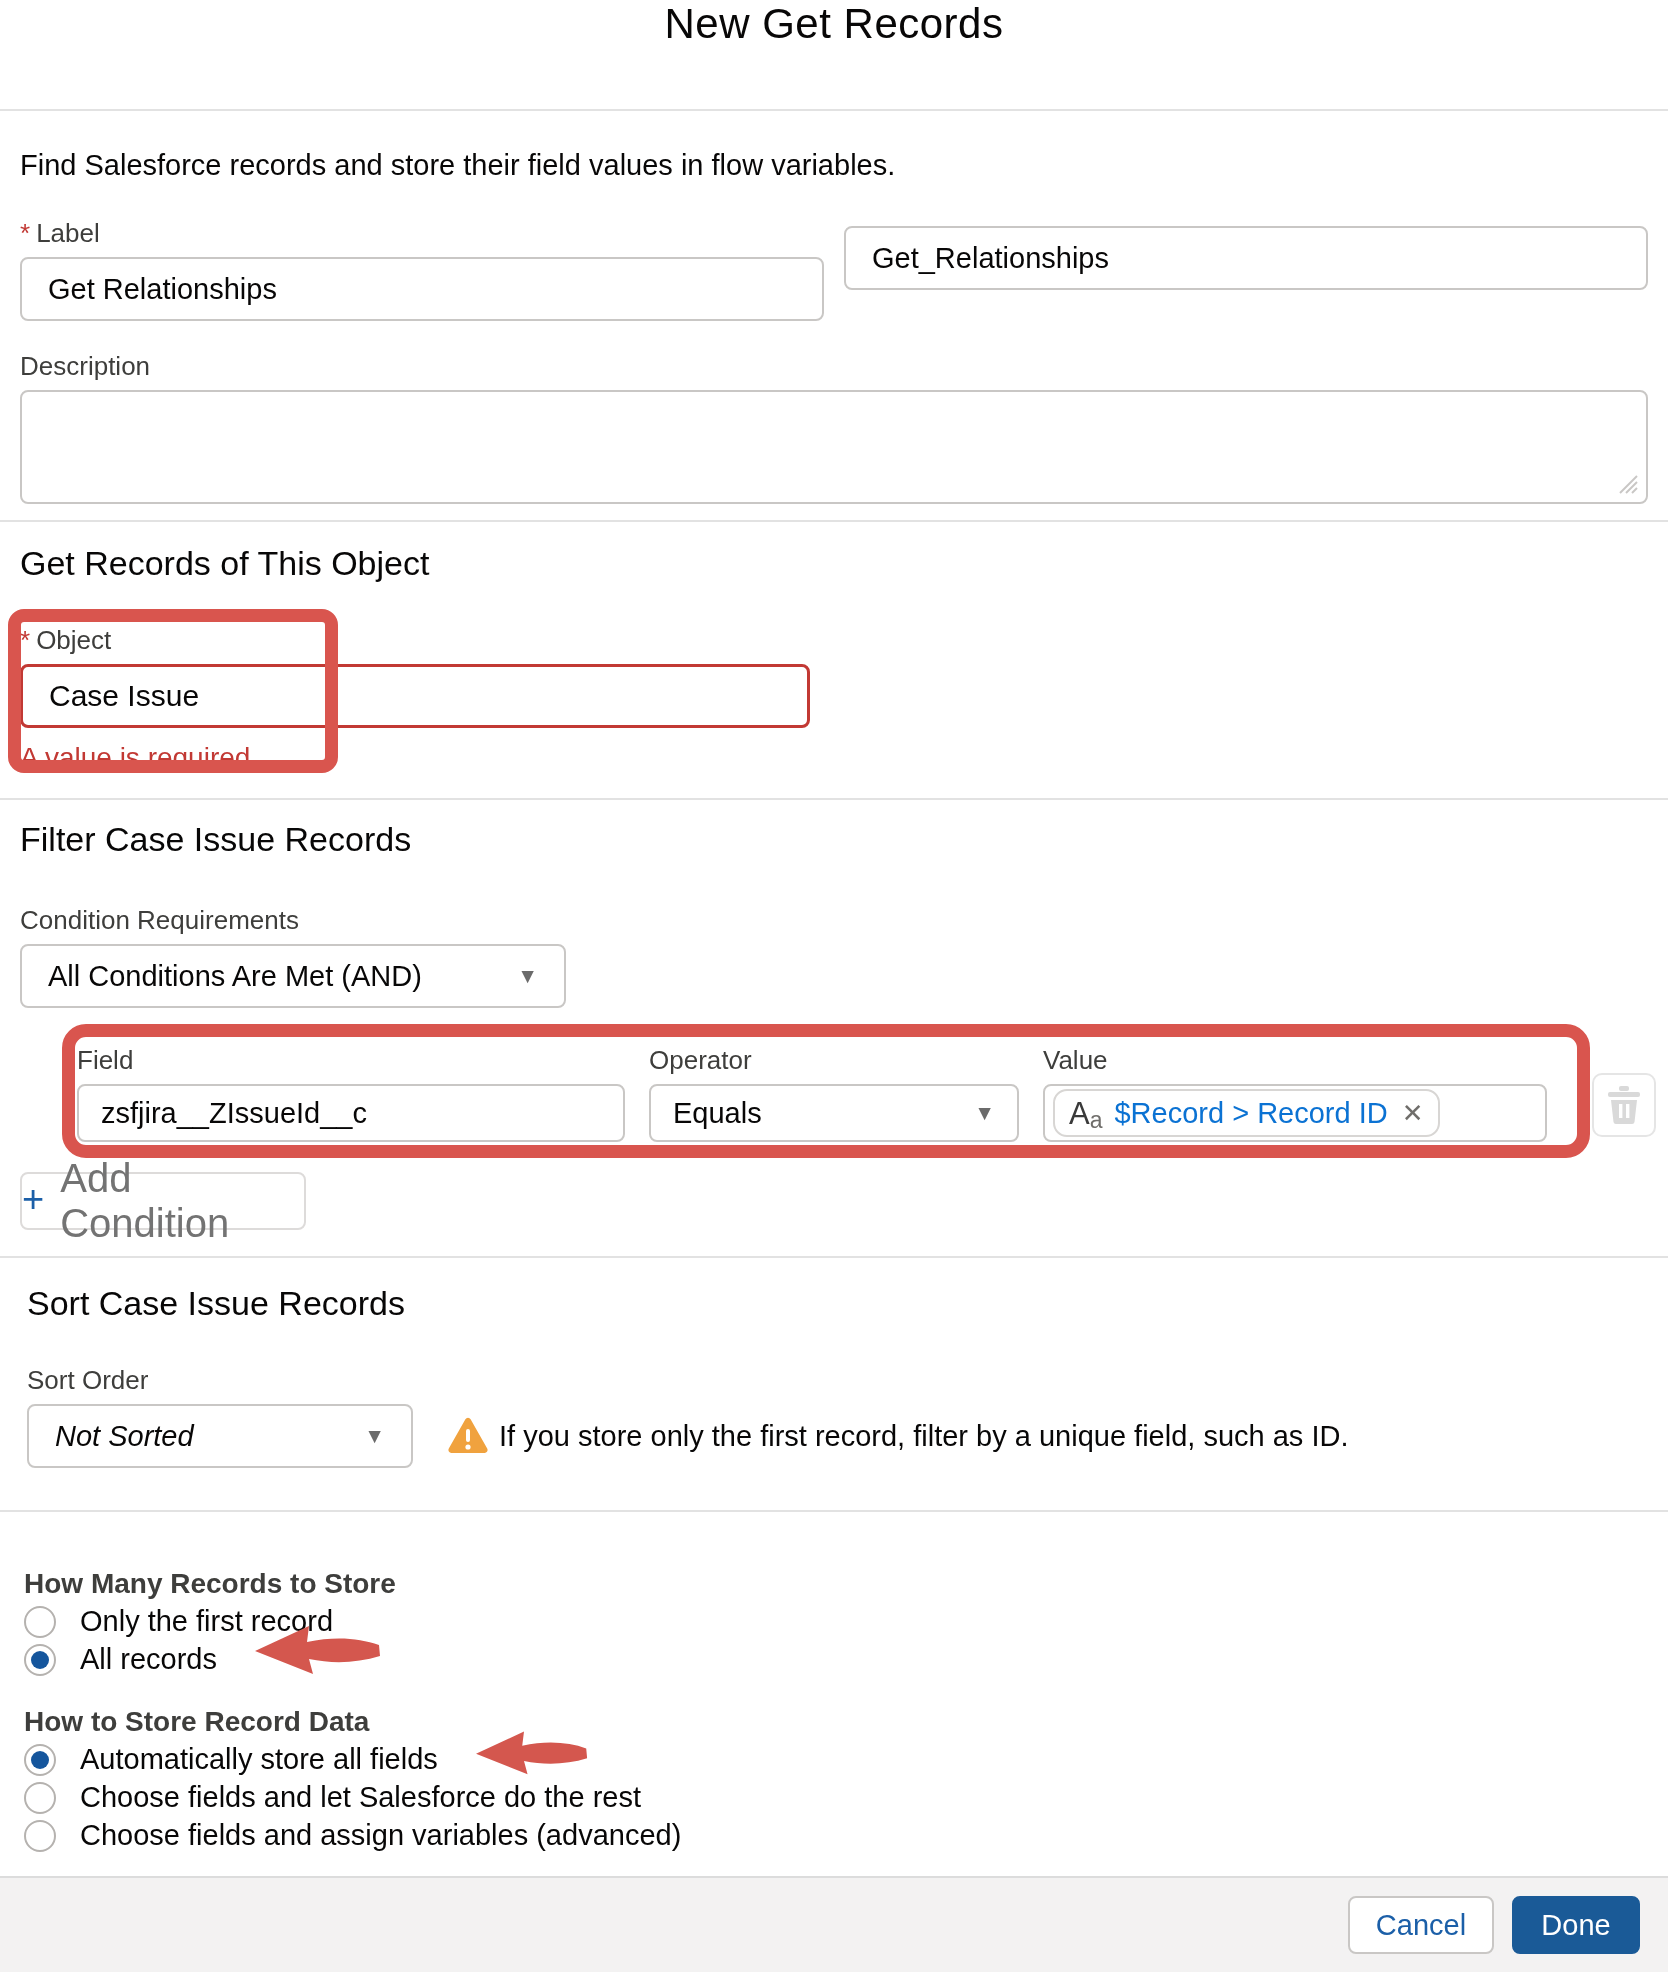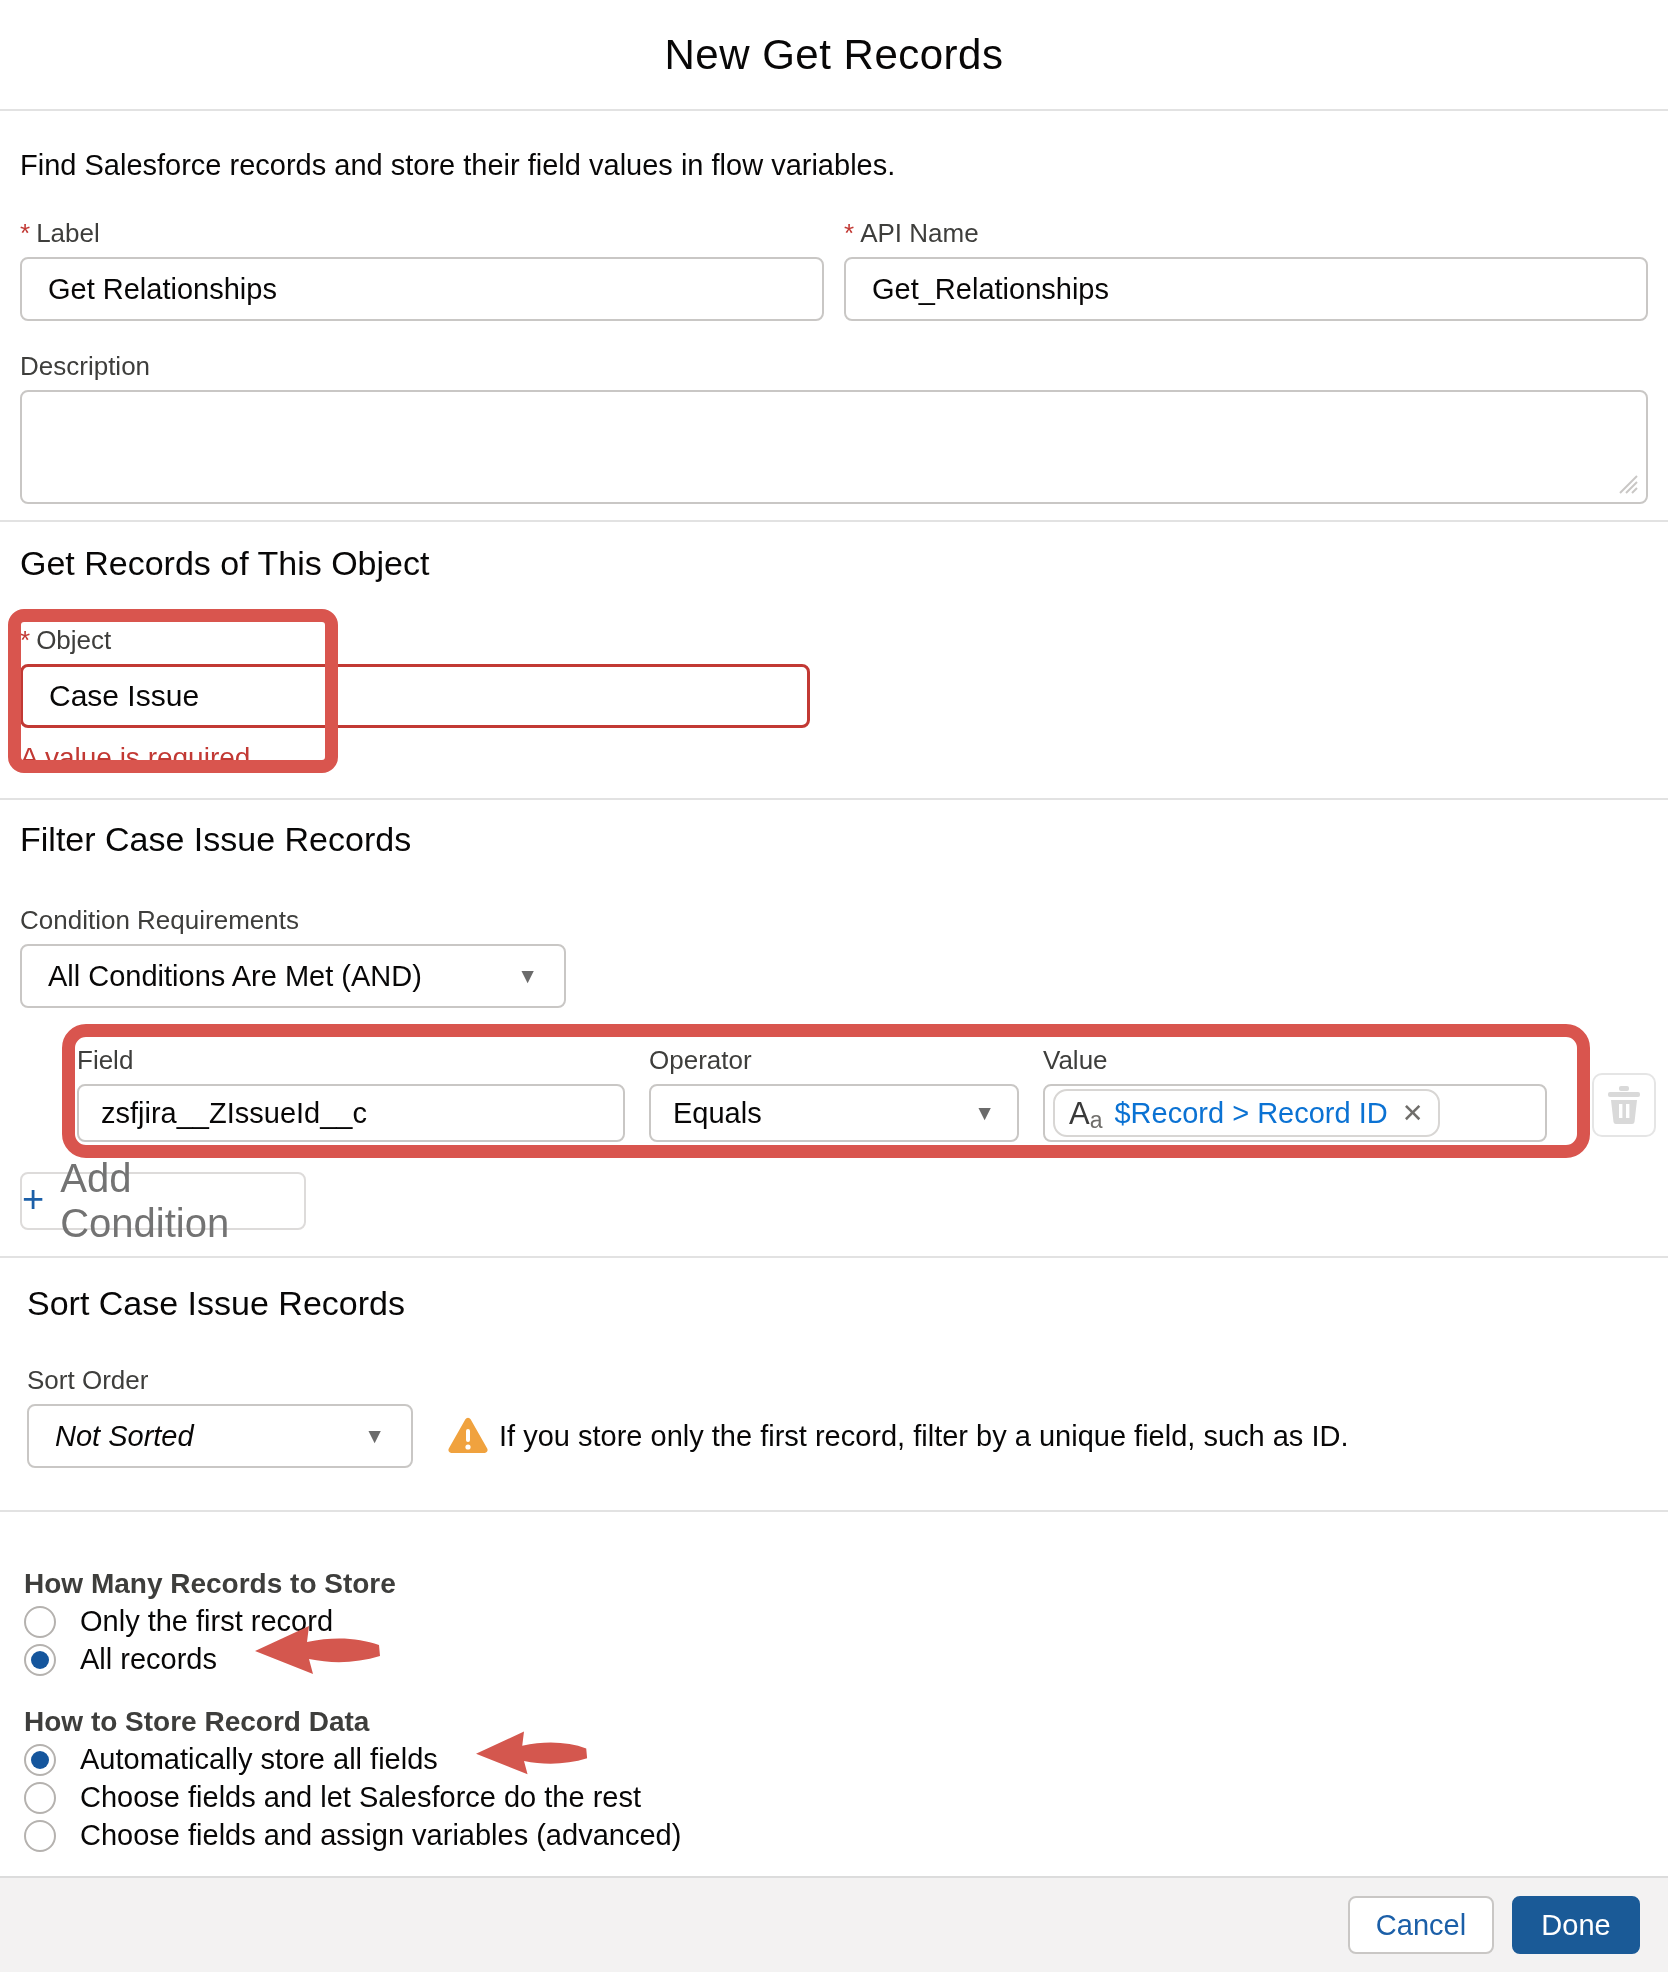--- a/index.html
+++ b/index.html
@@ -1,21 +1,21 @@
 <!DOCTYPE html>
 <html><head>
 <meta charset="utf-8">
 <style>
   * { box-sizing: border-box; margin: 0; padding: 0; }
   html,body { width:1668px; height:1972px; }
   body {
     font-family: "Liberation Sans", sans-serif;
     background:#ffffff; color:#080707; position:relative; overflow:hidden;
   }
-  .header { height:111px; border-bottom:2px solid #e2e2e2; display:flex; align-items:center; justify-content:center; }
+  .header { height:111px; border-bottom:2px solid #e2e2e2; display:flex; justify-content:center; }
   .title { font-size:42px; font-weight:400; color:#080707; letter-spacing:0.5px; }
   .content { padding:0 20px; position:relative; }
   .intro { margin-top:38px; font-size:29px; color:#080707; }
   .req { color:#c23934; margin-right:6px; font-size:26px; }
   .field-label { font-size:26px; color:#3e3e3c; display:block; }
   .row2 { display:grid; grid-template-columns:1fr 1fr; column-gap:20px; margin-top:36px; }
   .tb { border:2px solid #c9c7c5; border-radius:8px; height:64px; background:#fff;
         font-size:29px; color:#080707; display:flex; align-items:center; padding:0 26px; margin-top:8px; }
   .desc-wrap { margin-top:30px; }
   .textarea { border:2px solid #c9c7c5; border-radius:8px; height:114px; margin-top:8px; position:relative; background:#fff; }
@@ -93,21 +93,20 @@
 <div class="content">
 
   <p class="intro">Find Salesforce records and store their field values in flow variables.</p>
 
   <div class="row2">
     <div>
       <span class="field-label"><span class="req">*</span><span>Label</span></span>
       <div class="tb">Get Relationships</div>
     </div>
     <div>
-      <span class="field-label"><span class="req">*</span><span>API Name</span></span>
       <div class="tb">Get_Relationships</div>
     </div>
   </div>
 
   <div class="desc-wrap">
     <span class="field-label">Description</span>
     <div class="textarea">
       <span></span>
       <svg class="resize-handle" width="24" height="24" viewBox="0 0 24 24">
         <line x1="6" y1="23" x2="23" y2="6" stroke="#c9c7c5" stroke-width="2"></line>

